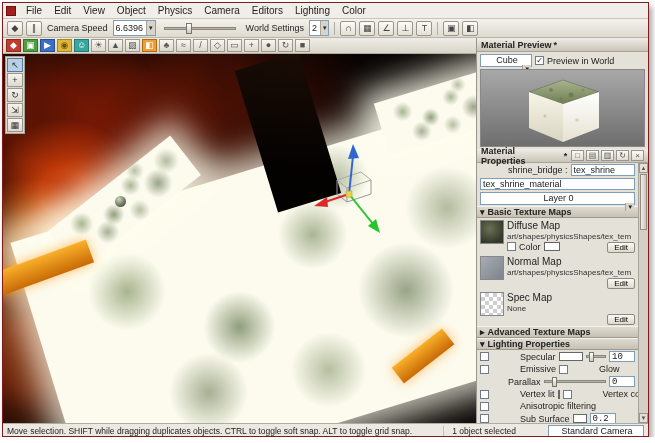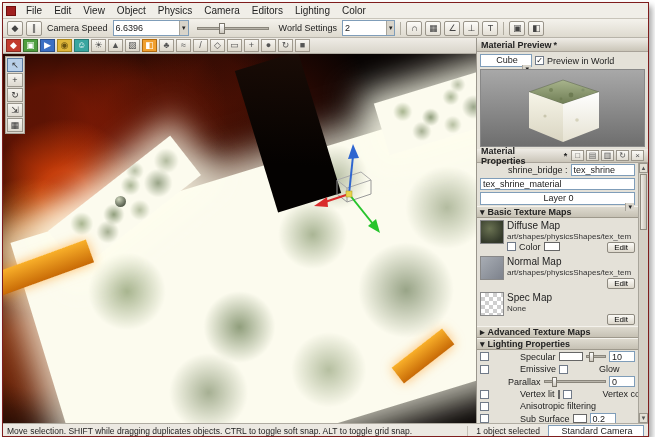--- a/index.html
+++ b/index.html
@@ -15,21 +15,21 @@
   .menu-item { padding:1px 6px; font-size:10px; cursor:default; }
 
   
   .toolbar1 { height:19px; display:flex; align-items:center; gap:3px; padding:0 4px;
     background:linear-gradient(#f4f2ec,#dedacf); border-bottom:1px solid #b8b4aa; }
   .tbtn { height:15px; min-width:16px; display:flex; align-items:center; justify-content:center;
     background:linear-gradient(#fcfbf8,#e4e0d6); border:1px solid #9a958a; border-radius:2px;
     font-size:9px; padding:0 2px; color:#444; }
   .tb-label { font-size:9px; margin:8px 2px; white-space:nowrap; }
   .combo { display:flex; align-items:center; background:#fff; border:1px solid #7f9db9;
-    height:16px; font-size:9px; padding:0 0 0 2px;gap:33px; }
+    height:16px; font-size:9px; padding:0 0 0 2px; }
   .combo .dd-arrow { margin-left:3px; background:#d8d4ca; border-left:1px solid #a8a49a;
     font-size:7px; padding:0 2px; height:100%; display:flex; align-items:center; }
   .slider { width:72px; height:3px; background:#b8b4aa; border:1px solid #8a867c;
     position:relative; margin:0 5px; }
   .slider .thumb { position:absolute; left:30%; top:-5px; width:6px; height:11px;
     background:linear-gradient(#ffffff,#cfcabf); border:1px solid #7a766c; }
   .sep { width:1px; height:13px; background:#b0aca0; margin:0 2px; }
 
   .toolbar2 { height:16px; display:flex; align-items:center; gap:2px; padding:0 3px;
     background:linear-gradient(#efece6,#d9d5ca); border-bottom:1px solid #b0aca2; }
@@ -139,28 +139,28 @@
       background-size:8px 8px; background-position:0 0,4px 4px; }
   .mapinfo { flex:1; min-width:0; display:flex; flex-direction:column; gap:1px; }
   .maplabel { font-weight:normal; font-size:10px; }
   .mappath { font-size:8px; color:#333; white-space:nowrap; overflow:hidden; }
   .maprow { display:flex; gap:3px; }
   .editbtn { font-size:8px; height:11px; padding:0 6px; margin-left:auto;
     background:linear-gradient(#fbfaf6,#ddd8cc); border:1px solid #8e8a80; border-radius:2px; }
   .swatch { width:24px; height:9px; border:1px solid #666; background:#fff; }
   .swatch.dark { background:#3a3a3a; }
   .valbox { width:26px; height:11px; background:#fff; border:1px solid #7f9db9;
-    font-size:9px; display:flex; align-items:center; padding:0 2px; }
+    font-size:9px; display:flex; align-items:center; padding:0 2px;font-family:Liberation Mono, monospace; }
   .lslider { flex:1; height:3px; background:#b8b4aa; border:1px solid #8a867c; position:relative; }
   .lslider .thumb { position:absolute; left:12%; top:-4px; width:5px; height:10px;
     background:linear-gradient(#fff,#cfcabf); border:1px solid #7a766c; }
 
   
   .statusbar { height:15px; display:flex; align-items:center; background:#ece9e2;
-    border-top:1px solid #b0aca2; padding:0 4px; font-size:8.5px; gap:0; }
+    border-top:1px solid #b0aca2; padding:0 4px; font-size:8.5px; gap:24px; }
   .status-hint { flex:1; white-space:nowrap; overflow:hidden; }
   .status-sel { padding:0 8px; border-left:1px solid #c4c0b6; white-space:nowrap; }
   .status-cam { width:96px; }
 </style>
 </head>
 <body>
 
 <div class="window">
 
   <div class="menubar">

